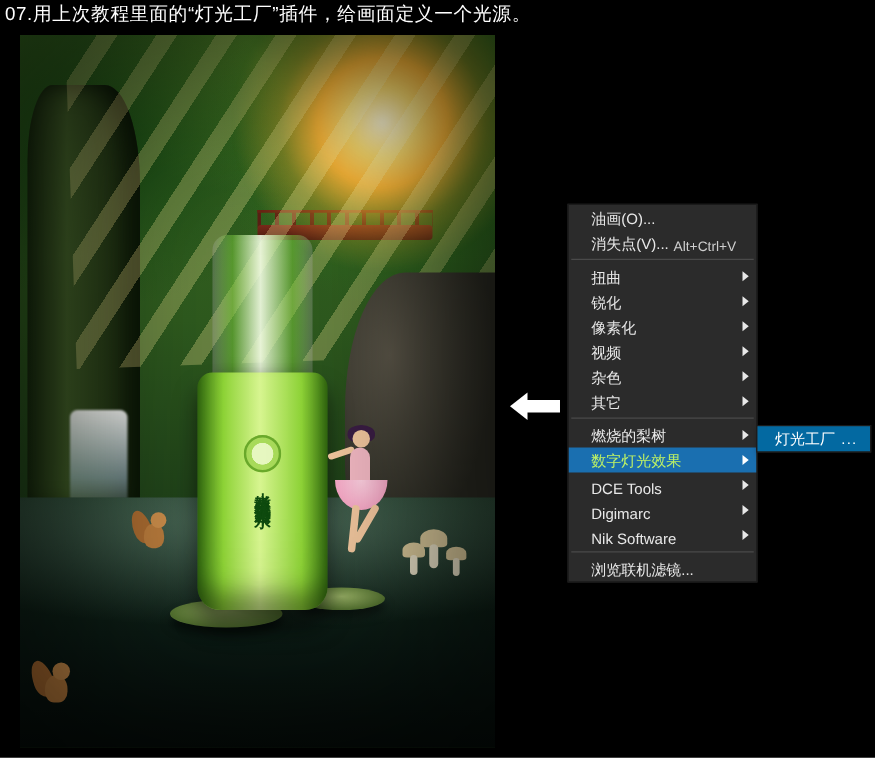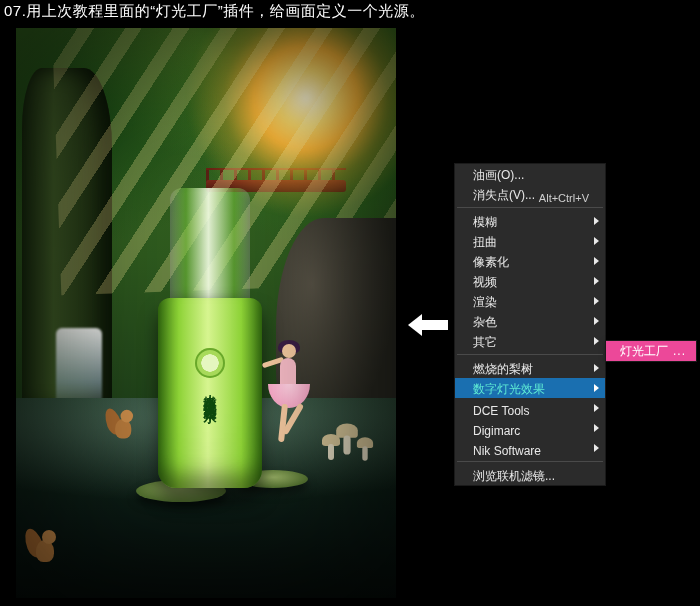--- a/index.html
+++ b/index.html
@@ -161,32 +161,32 @@
   }
   .menu .item {
     display:flex; align-items:flex-end; justify-content:space-between;
     height:20px; padding:0 16px 0 18px; position:relative; white-space:nowrap;
   }
   .menu .sep { height:1px; margin:3px 2px; background:#4a4a4a; }
   .menu .item.has-sub::after {
     content:""; position:absolute; right:6px; top:6px;
     border-top:4px solid transparent; border-bottom:4px solid transparent; border-left:5px solid #e8e8e8;
   }
-  .menu .item.sel { background:#1a6fb0; color:#5eead4; }
+  .menu .item.sel { background:#1a6fb0; color:#bef264; }
   .menu .item.sel.has-sub::after { border-left-color:#fff; }
   .menu .shortcut { color:#cfcfcf; font-size:11px; }
 
   .submenu {
     position:absolute; left:605px; top:340px; width:92px;
     background:#2b2b2b; border:1px solid #1a1a1a;
     box-shadow: 2px 2px 6px rgba(0,0,0,0.6);
     font-size:12px; color:#e8e8e8;
   }
   .submenu .item { height:20px; display:flex; align-items:center; justify-content:space-between; padding:0 10px 0 14px;}
-  .submenu .item.sel { background:#ec4899; color:#fff; }
+  .submenu .item.sel { background:#0369a1; color:#fff; }
   .ellips { letter-spacing:1px; }
 </style>
 </head>
 <body>
 
 <div class="caption">07.用上次教程里面的“灯光工厂”插件，给画面定义一个光源。</div>
 
 <div class="canvas">
   <div class="foliage"></div>
   <div class="trunk"></div>
@@ -257,33 +257,30 @@
 <div class="menu" id="filter-menu">
     <div class="item">
       <span>油画(O)...</span>
     </div>
     <div class="item">
       <span>消失点(V)...</span>
       <span class="shortcut">Alt+Ctrl+V</span>
     </div>
     <div class="sep"></div>
     <div class="item has-sub">
-      <span>模糊</span>
-    </div>
-    <div class="item has-sub">
       <span>扭曲</span>
     </div>
     <div class="item has-sub">
+      <span>锐化</span>
+    </div>
+    <div class="item has-sub">
       <span>像素化</span>
     </div>
     <div class="item has-sub">
       <span>视频</span>
-    </div>
-    <div class="item has-sub">
-      <span>渲染</span>
     </div>
     <div class="item has-sub">
       <span>杂色</span>
     </div>
     <div class="item has-sub">
       <span>其它</span>
     </div>
     <div class="sep"></div>
     <div class="item has-sub">
       <span>燃烧的梨树</span>

